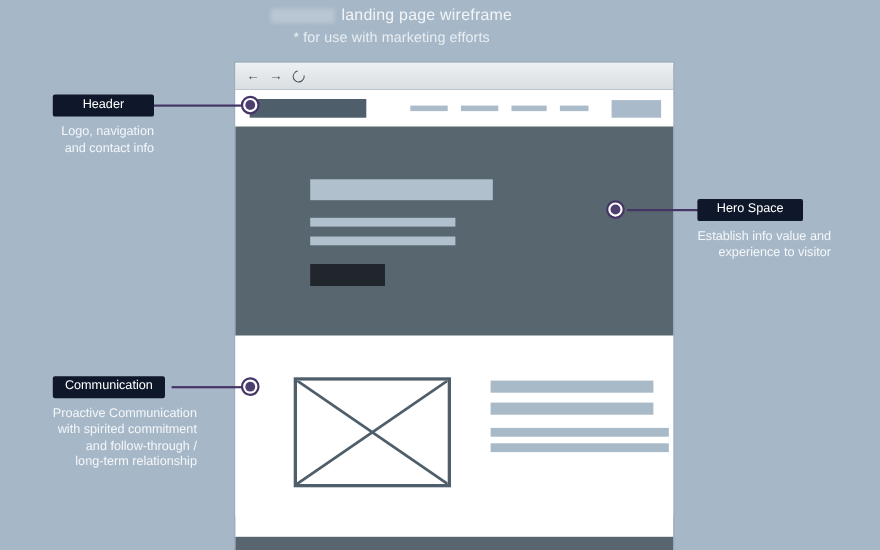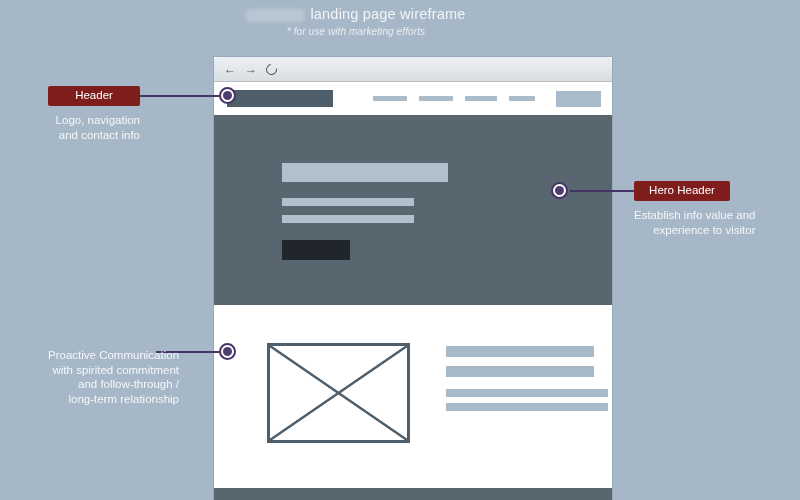--- a/index.html
+++ b/index.html
@@ -37,22 +37,21 @@
     width: 58px;
     height: 13px;
     background: #b9c6d3;
     vertical-align: middle;
     margin-right: 6px;
     border-radius: 1px;
     filter: blur(2px);
   }
   .subtitle {
     display: block;
-    font-size: 10px;
-    font-style: italic;
+    font-size: 13px;
     color: #e8eef3;
     margin-top: 3px;
     letter-spacing: .1px;
   }
 
   
   .browser {
     position: absolute;
     left: 214px;
     top: 57px;
@@ -188,21 +187,21 @@
     position: absolute;
     bottom: 0;
     left: 0;
     right: 0;
   }
 
   
   .callout { position: absolute; z-index: 6; }
   .badge {
     display: inline-block;
-    background: #7f1d1d;
+    background: #0f172a;
     color: #ffffff;
     font-size: 11.5px;
     padding: 3px 11px 4px 11px;
     border-radius: 2px;
     white-space: nowrap;
     line-height: 1.15;
   }
   .callout-desc {
     color: #f4f7fa;
     font-size: 11.5px;
@@ -308,25 +307,26 @@
 <div class="dot" id="dot-header"></div>
 <div class="callout" id="callout-header">
   <div class="badge">Header</div>
   <div class="callout-desc">Logo, navigation
 and contact info</div>
 </div>
 
 <div class="connector" id="conn-hero"></div>
 <div class="dot" id="dot-hero"></div>
 <div class="callout" id="callout-hero">
-  <div class="badge">Hero Header</div>
+  <div class="badge">Hero Space</div>
   <div class="callout-desc">Establish info value and
 experience to visitor</div>
 </div>
 
 <div class="connector" id="conn-comm"></div>
 <div class="dot" id="dot-comm"></div>
 <div class="callout" id="callout-comm">
+  <div class="badge">Communication</div>
   <div class="callout-desc">Proactive Communication
 with spirited commitment
 and follow-through /
 long-term relationship</div>
 </div>
 
 </body></html>

